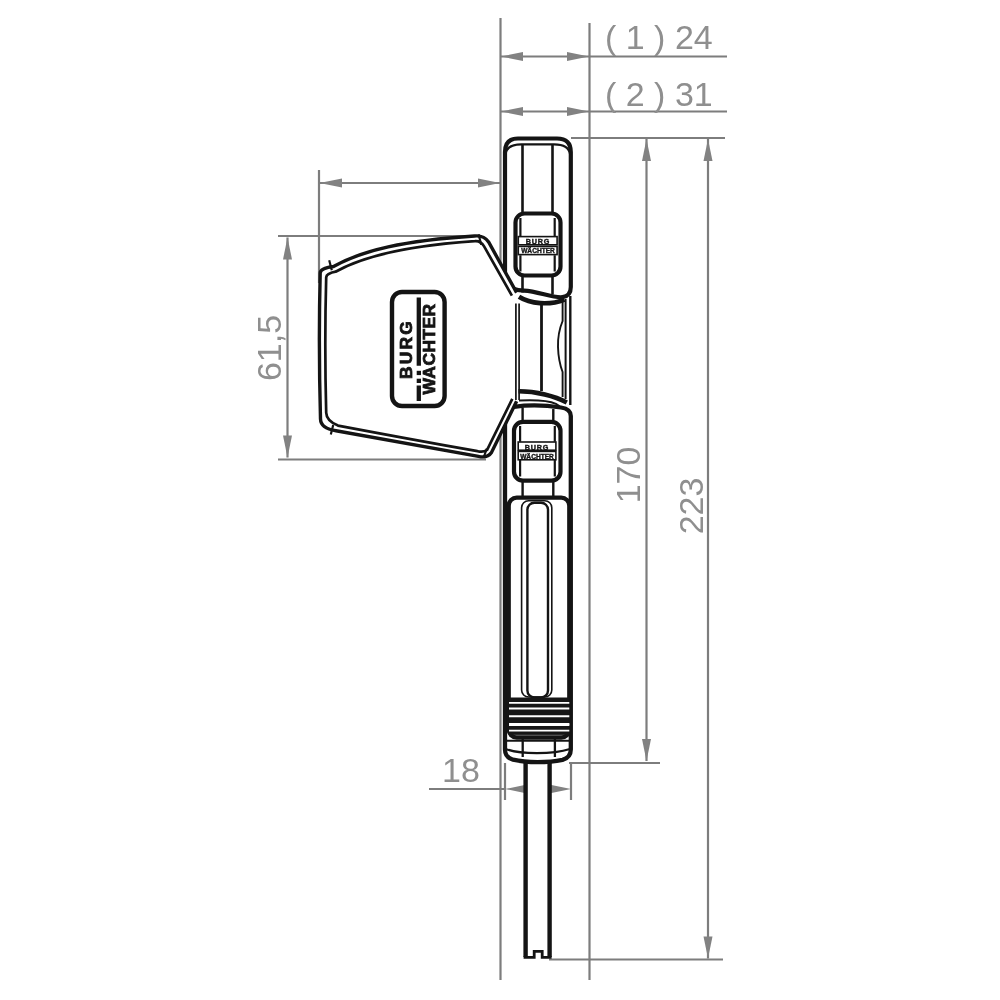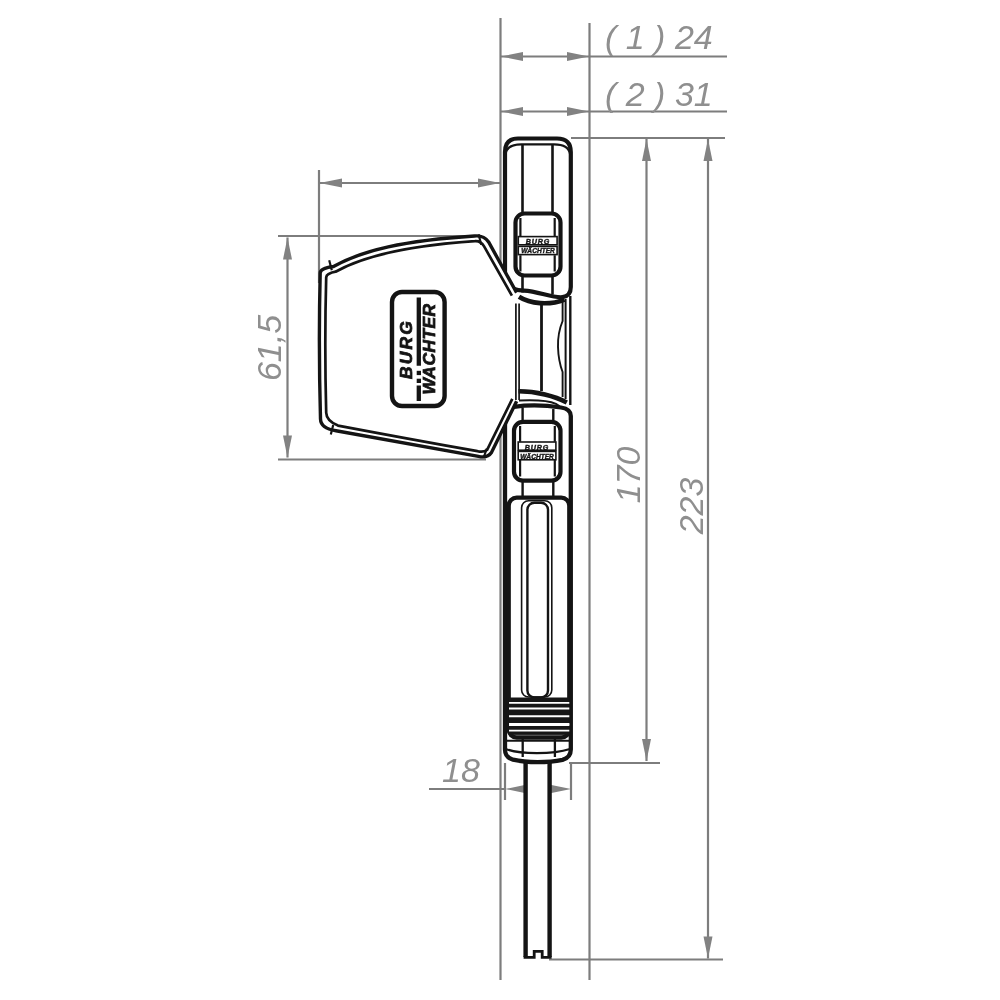--- a/index.html
+++ b/index.html
@@ -1,16 +1,16 @@
 <!DOCTYPE html>
 <html><head>
 <meta charset="utf-8">
 <style>
   html,body{margin:0;padding:0;background:#ffffff;}
-  .wrap{width:1000px;height:1000px;position:relative;background:#fff;font-style:italic;}
+  .wrap{width:1000px;height:1000px;position:relative;background:#fff;}
   text{font-family:"Liberation Sans",sans-serif;}
   .dim{fill:#8f8f8f;font-size:34px;letter-spacing:0px;}
 </style>
 </head>
 <body>
 <div class="wrap">
 <svg width="1000" height="1000" viewBox="0 0 1000 1000">
 <rect x="0" y="0" width="1000" height="1000" fill="#ffffff"></rect>
 
 <line x1="500.5" y1="18" x2="500.5" y2="980" stroke="#7d7d7d" stroke-width="2.2"></line>

